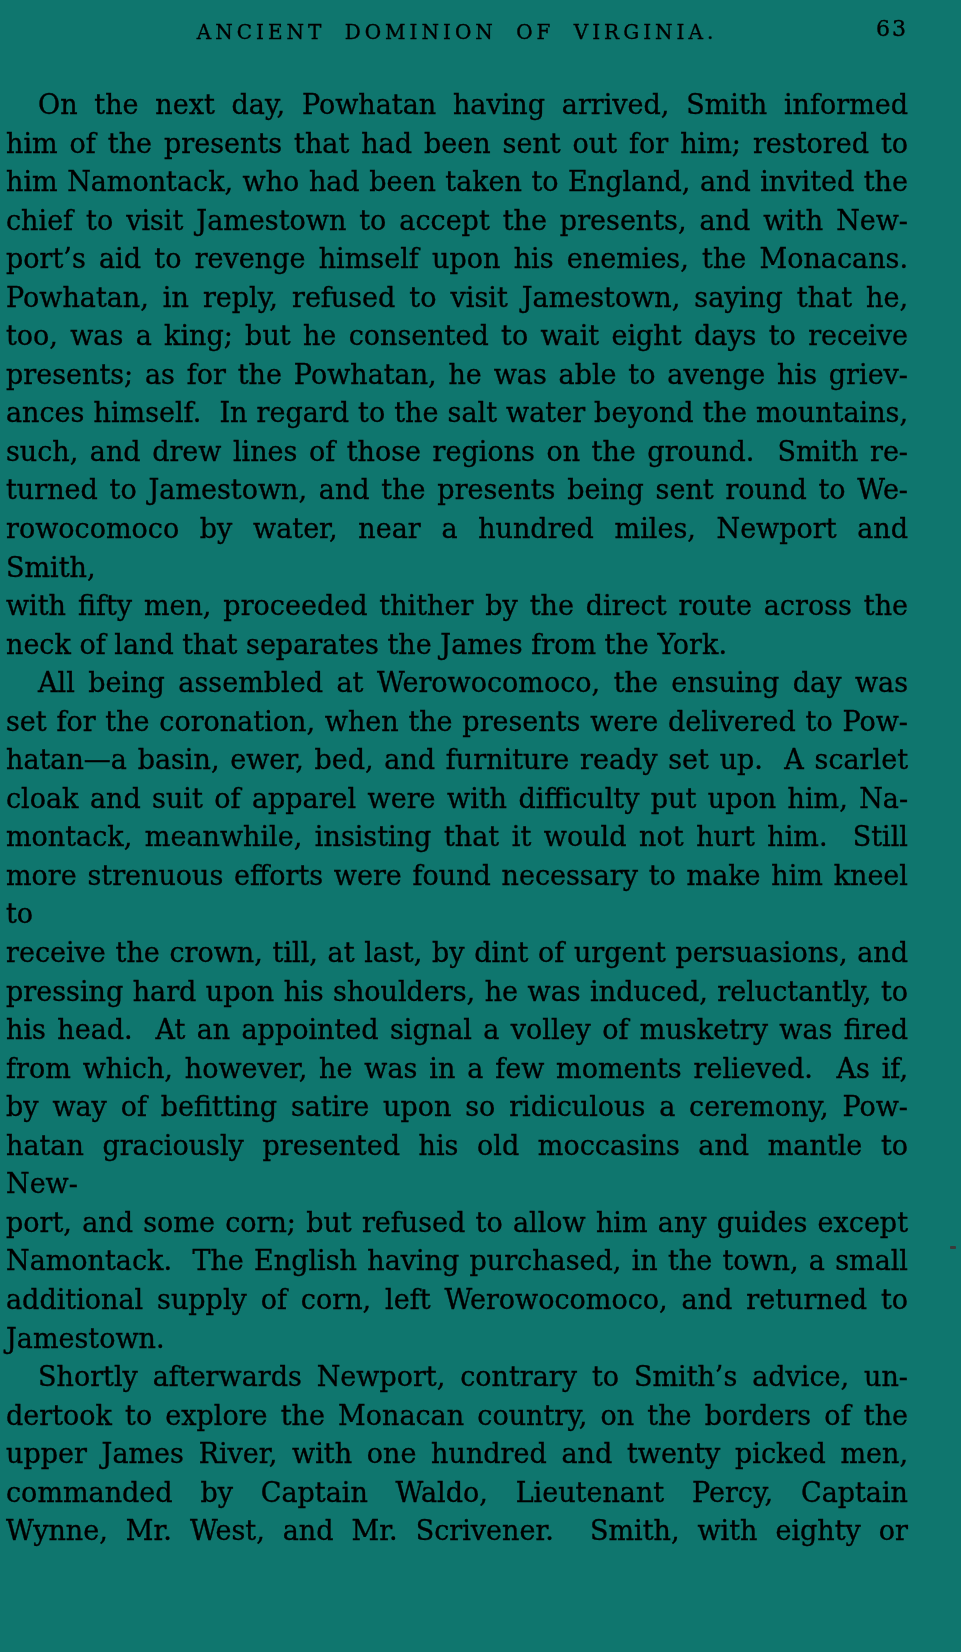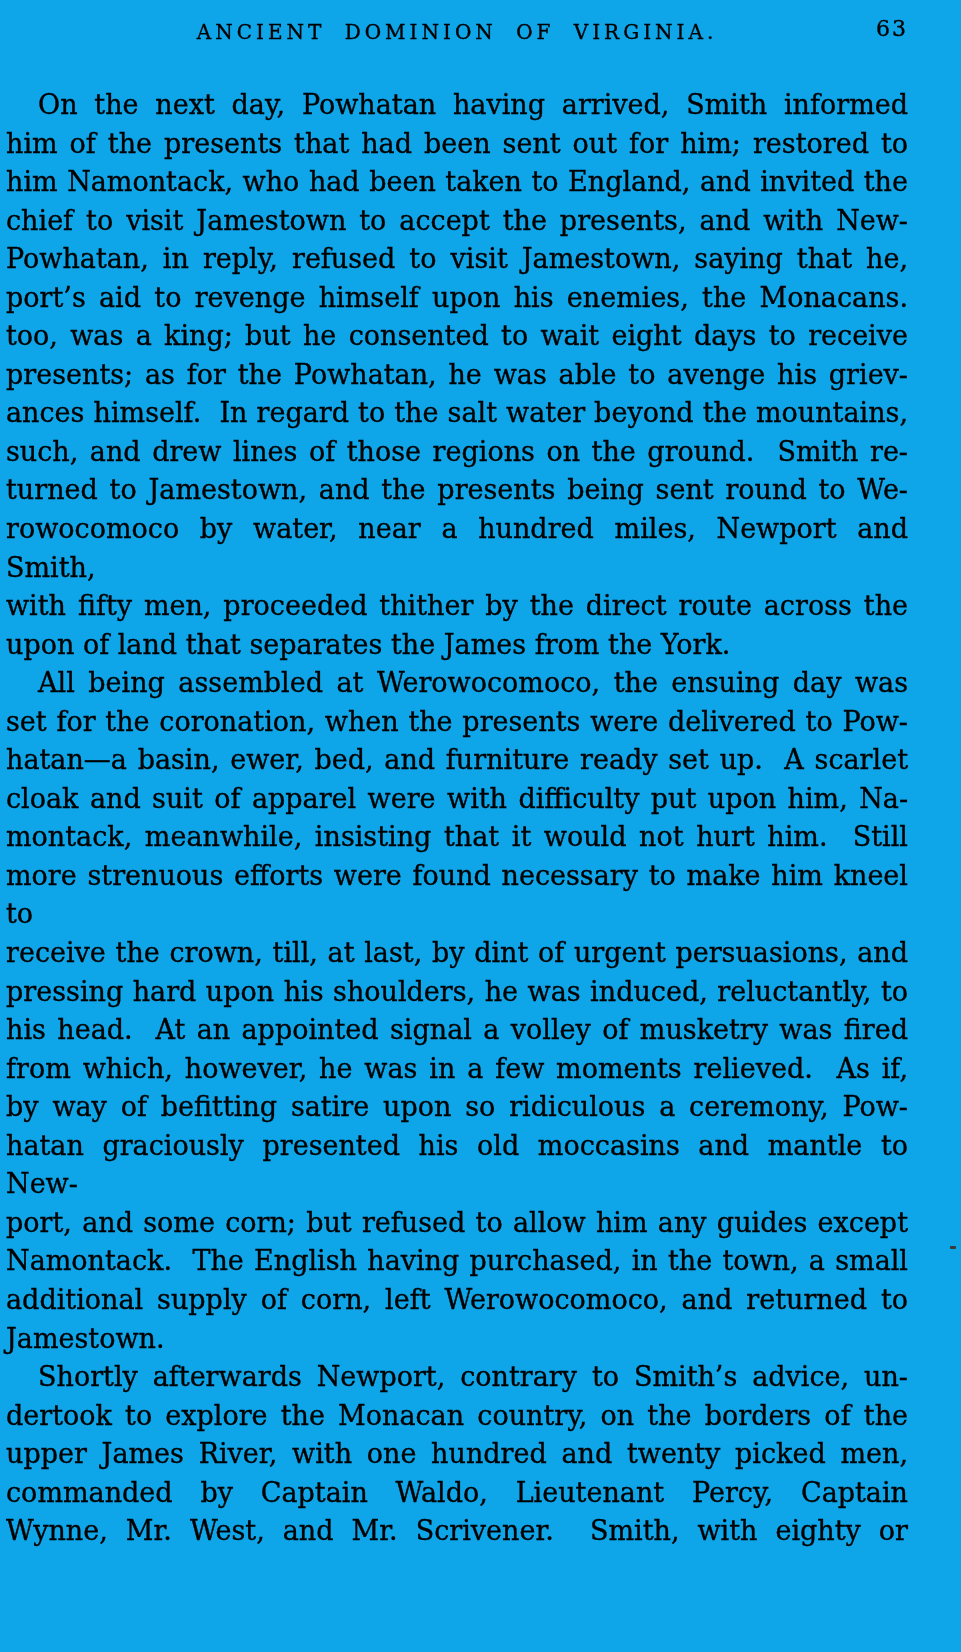--- a/index.html
+++ b/index.html
@@ -4,21 +4,21 @@
 <style>
   html, body {
     margin: 0;
     padding: 0;
     background: #ffffff;
   }
   .page {
     position: relative;
     width: 961px;
     height: 1652px;
-    background: #0ea5e9;
+    background: #0f766e;
     color: #000;
     font-family: "DejaVu Serif", serif;
     overflow: hidden;
     -webkit-text-stroke: 0.35px #000; 
   }
   .running-head {
     position: absolute;
     top: 20px;
     left: 6px;
     width: 902px;
@@ -70,30 +70,30 @@
     <span class="head-title">ANCIENT DOMINION OF VIRGINIA.</span>
     <span class="page-num">63</span>
   </div>
 
   <div class="text-block">
       <div class="paragraph">
         <div class="line first">On the next day, Powhatan having arrived, Smith informed</div>
         <div class="line">him of the presents that had been sent out for him; restored to</div>
         <div class="line">him Namontack, who had been taken to England, and invited the</div>
         <div class="line">chief to visit Jamestown to accept the presents, and with New-</div>
+        <div class="line">port’s aid to revenge himself upon his enemies, the Monacans.</div>
         <div class="line">Powhatan, in reply, refused to visit Jamestown, saying that he,</div>
-        <div class="line">port’s aid to revenge himself upon his enemies, the Monacans.</div>
         <div class="line">too, was a king; but he consented to wait eight days to receive</div>
         <div class="line">presents; as for the Powhatan, he was able to avenge his griev-</div>
         <div class="line">ances himself.&nbsp; In regard to the salt water beyond the mountains,</div>
         <div class="line">such, and drew lines of those regions on the ground.&nbsp; Smith re-</div>
         <div class="line">turned to Jamestown, and the presents being sent round to We-</div>
         <div class="line">rowocomoco by water, near a hundred miles, Newport and Smith,</div>
         <div class="line">with fifty men, proceeded thither by the direct route across the</div>
-        <div class="line short">upon of land that separates the James from the York.</div>
+        <div class="line short">neck of land that separates the James from the York.</div>
       </div>
       <div class="paragraph">
         <div class="line first">All being assembled at Werowocomoco, the ensuing day was</div>
         <div class="line">set for the coronation, when the presents were delivered to Pow-</div>
         <div class="line">hatan—a basin, ewer, bed, and furniture ready set up.&nbsp; A scarlet</div>
         <div class="line">cloak and suit of apparel were with difficulty put upon him, Na-</div>
         <div class="line">montack, meanwhile, insisting that it would not hurt him.&nbsp; Still</div>
         <div class="line">more strenuous efforts were found necessary to make him kneel to</div>
         <div class="line">receive the crown, till, at last, by dint of urgent persuasions, and</div>
         <div class="line">pressing hard upon his shoulders, he was induced, reluctantly, to</div>

